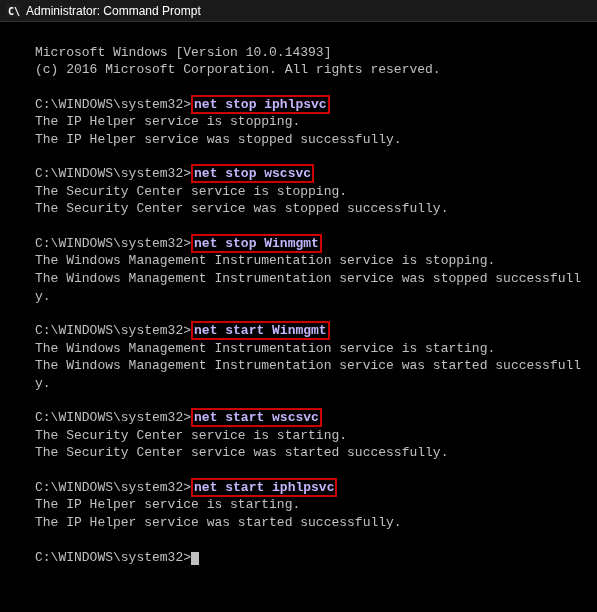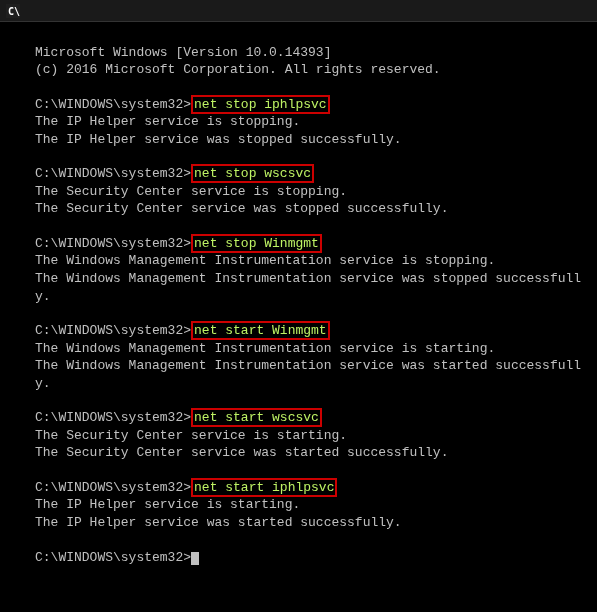--- a/index.html
+++ b/index.html
@@ -39,23 +39,24 @@
     }
     .terminal {
       padding: 4px 4px;
       line-height: 1.35;
       white-space: pre-wrap;
       word-break: break-all;
     }
     .cmd-highlight {
       background: transparent;
       border: 2px solid #cc0000;
-      color: #bef264;
+      color: #c4b5fd;
       padding: 0 1px;
       display: inline;
+      font-weight: bold;
     }
     .line {
       display: block;
       min-height: 17px;
       margin-left: 31px;
     }
     .cursor {
       display: inline-block;
       width: 8px;
       height: 13px;
@@ -66,16 +67,17 @@
 </head>
 <body>
 
 <div class="title-bar">
   <div class="title-bar-icon">
     <svg width="14" height="14" viewBox="0 0 14 14">
       <rect width="14" height="14" fill="#1f1f1f"></rect>
       <text x="2" y="11" font-size="10" fill="white" font-family="monospace">C\</text>
     </svg>
   </div>
+  <span class="title-bar-text">Administrator: Command Prompt</span>
 </div>
 
 <div class="terminal" id="terminal-body">
 <div class="line">Microsoft Windows [Version 10.0.14393]</div><div class="line">(c) 2016 Microsoft Corporation. All rights reserved.</div><div class="line"></div><div class="line"><span>C:\WINDOWS\system32&gt;</span><span class="cmd-highlight">net stop iphlpsvc</span></div><div class="line">The IP Helper service is stopping.</div><div class="line">The IP Helper service was stopped successfully.</div><div class="line"></div><div class="line"><span>C:\WINDOWS\system32&gt;</span><span class="cmd-highlight">net stop wscsvc</span></div><div class="line">The Security Center service is stopping.</div><div class="line">The Security Center service was stopped successfully.</div><div class="line"></div><div class="line"><span>C:\WINDOWS\system32&gt;</span><span class="cmd-highlight">net stop Winmgmt</span></div><div class="line">The Windows Management Instrumentation service is stopping.</div><div class="line">The Windows Management Instrumentation service was stopped successfully.</div><div class="line"></div><div class="line"><span>C:\WINDOWS\system32&gt;</span><span class="cmd-highlight">net start Winmgmt</span></div><div class="line">The Windows Management Instrumentation service is starting.</div><div class="line">The Windows Management Instrumentation service was started successfully.</div><div class="line"></div><div class="line"><span>C:\WINDOWS\system32&gt;</span><span class="cmd-highlight">net start wscsvc</span></div><div class="line">The Security Center service is starting.</div><div class="line">The Security Center service was started successfully.</div><div class="line"></div><div class="line"><span>C:\WINDOWS\system32&gt;</span><span class="cmd-highlight">net start iphlpsvc</span></div><div class="line">The IP Helper service is starting.</div><div class="line">The IP Helper service was started successfully.</div><div class="line"></div><div class="line"><span>C:\WINDOWS\system32&gt;</span><span class="cursor"></span></div></div>
 
 </body></html>

